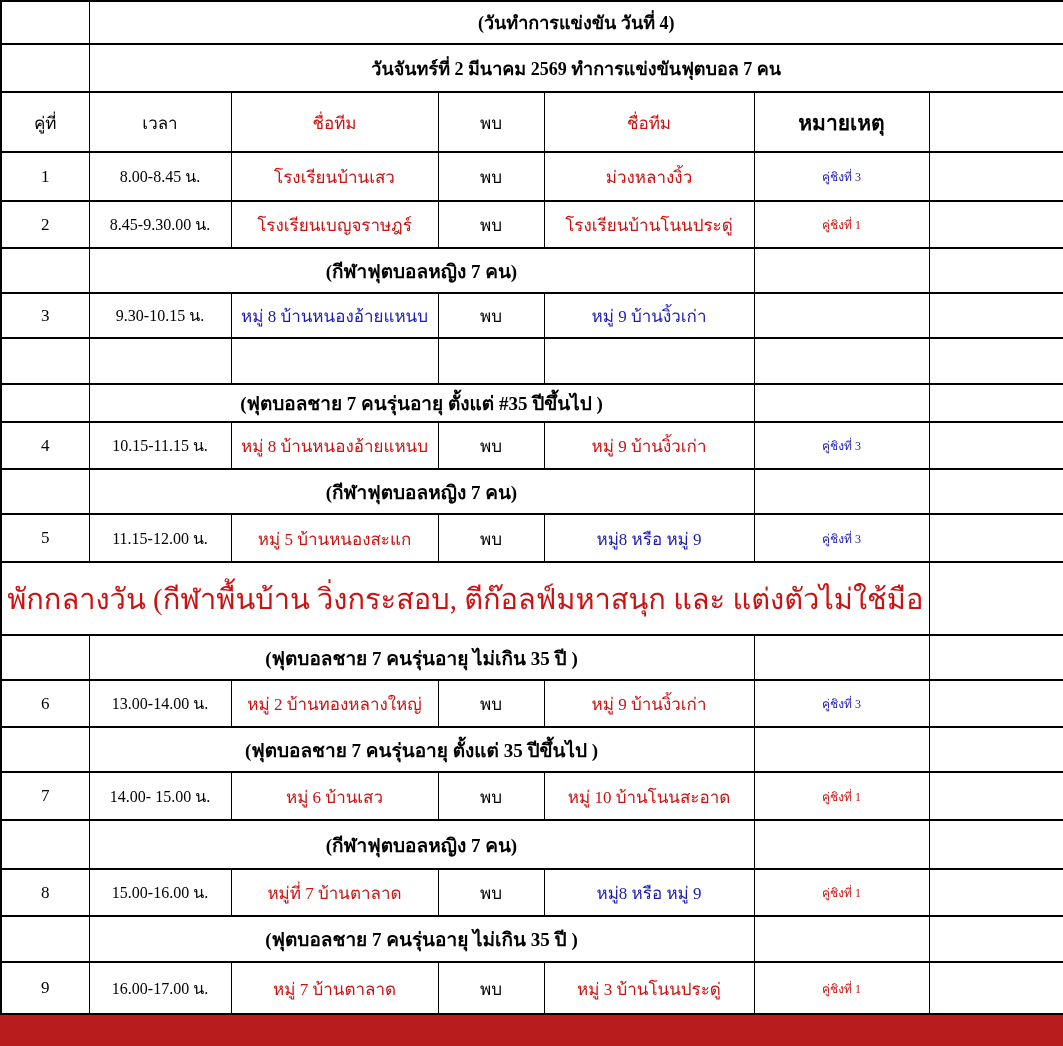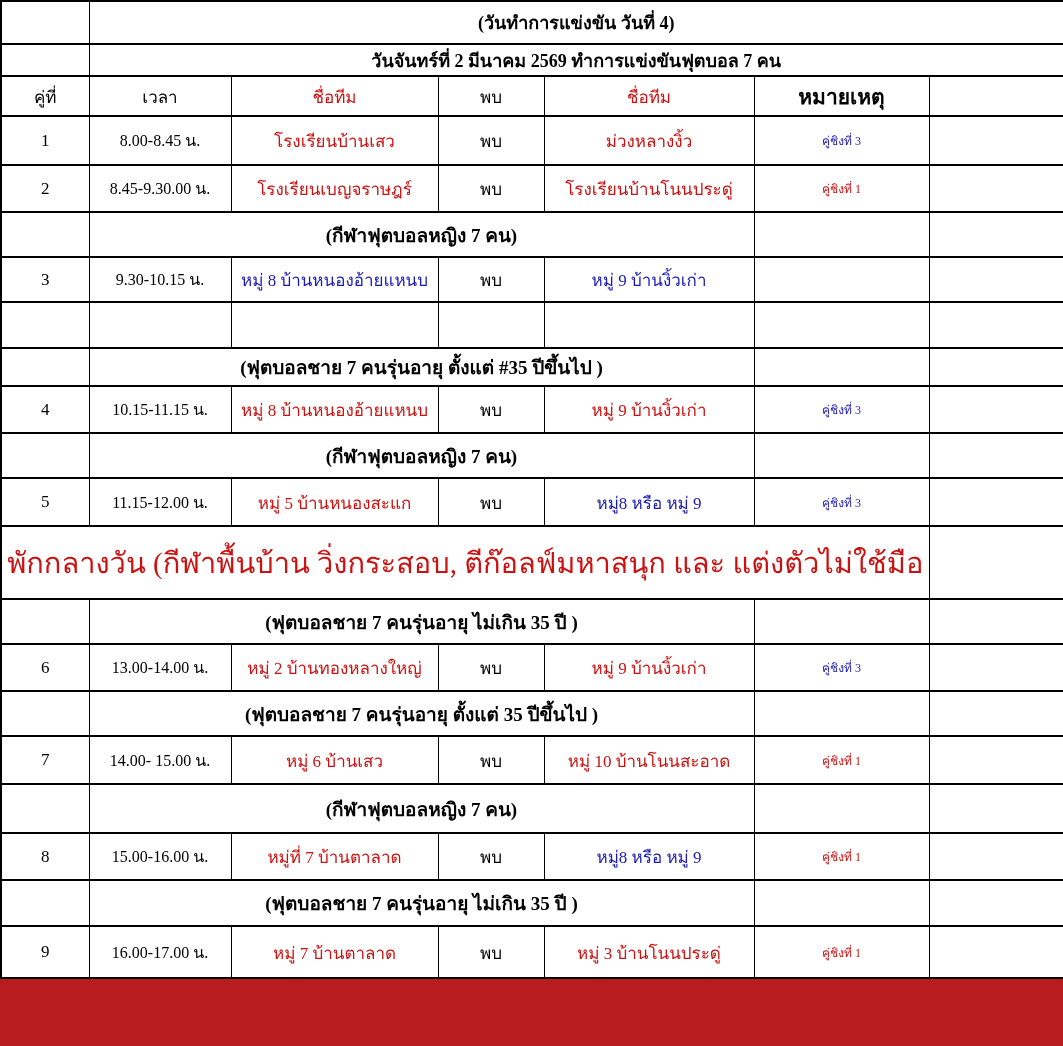--- a/index.html
+++ b/index.html
@@ -55,25 +55,25 @@
         <col style="width: 106px;">
         <col style="width: 210px;">
         <col style="width: 175px;">
         <col style="width: 135px;">
       </colgroup>
     <tbody>
         <tr style="height: 43px;">
           <td></td>
           <td class="note-cell" colspan="6">(วันทำการแข่งขัน วันที่ 4)</td>
         </tr>
-        <tr style="height: 32px;">
+        <tr style="height: 48px;">
           <td></td>
           <td class="note-cell" colspan="6">วันจันทร์ที่ 2 มีนาคม 2569 ทำการแข่งขันฟุตบอล 7 คน</td>
         </tr>
-        <tr style="height: 40px;">
+        <tr style="height: 60px;">
           <td class="header-cell">คู่ที่</td>
           <td class="header-cell">เวลา</td>
           <td class="header-cell teamhdr">ชื่อทีม</td>
           <td class="header-cell">พบ</td>
           <td class="header-cell teamhdr">ชื่อทีม</td>
           <td class="header-cell remarkhdr">หมายเหตุ</td>
           <td class="header-cell"></td>
         </tr>
         <tr style="height: 49px;">
           <td class="no-cell">1</td>

